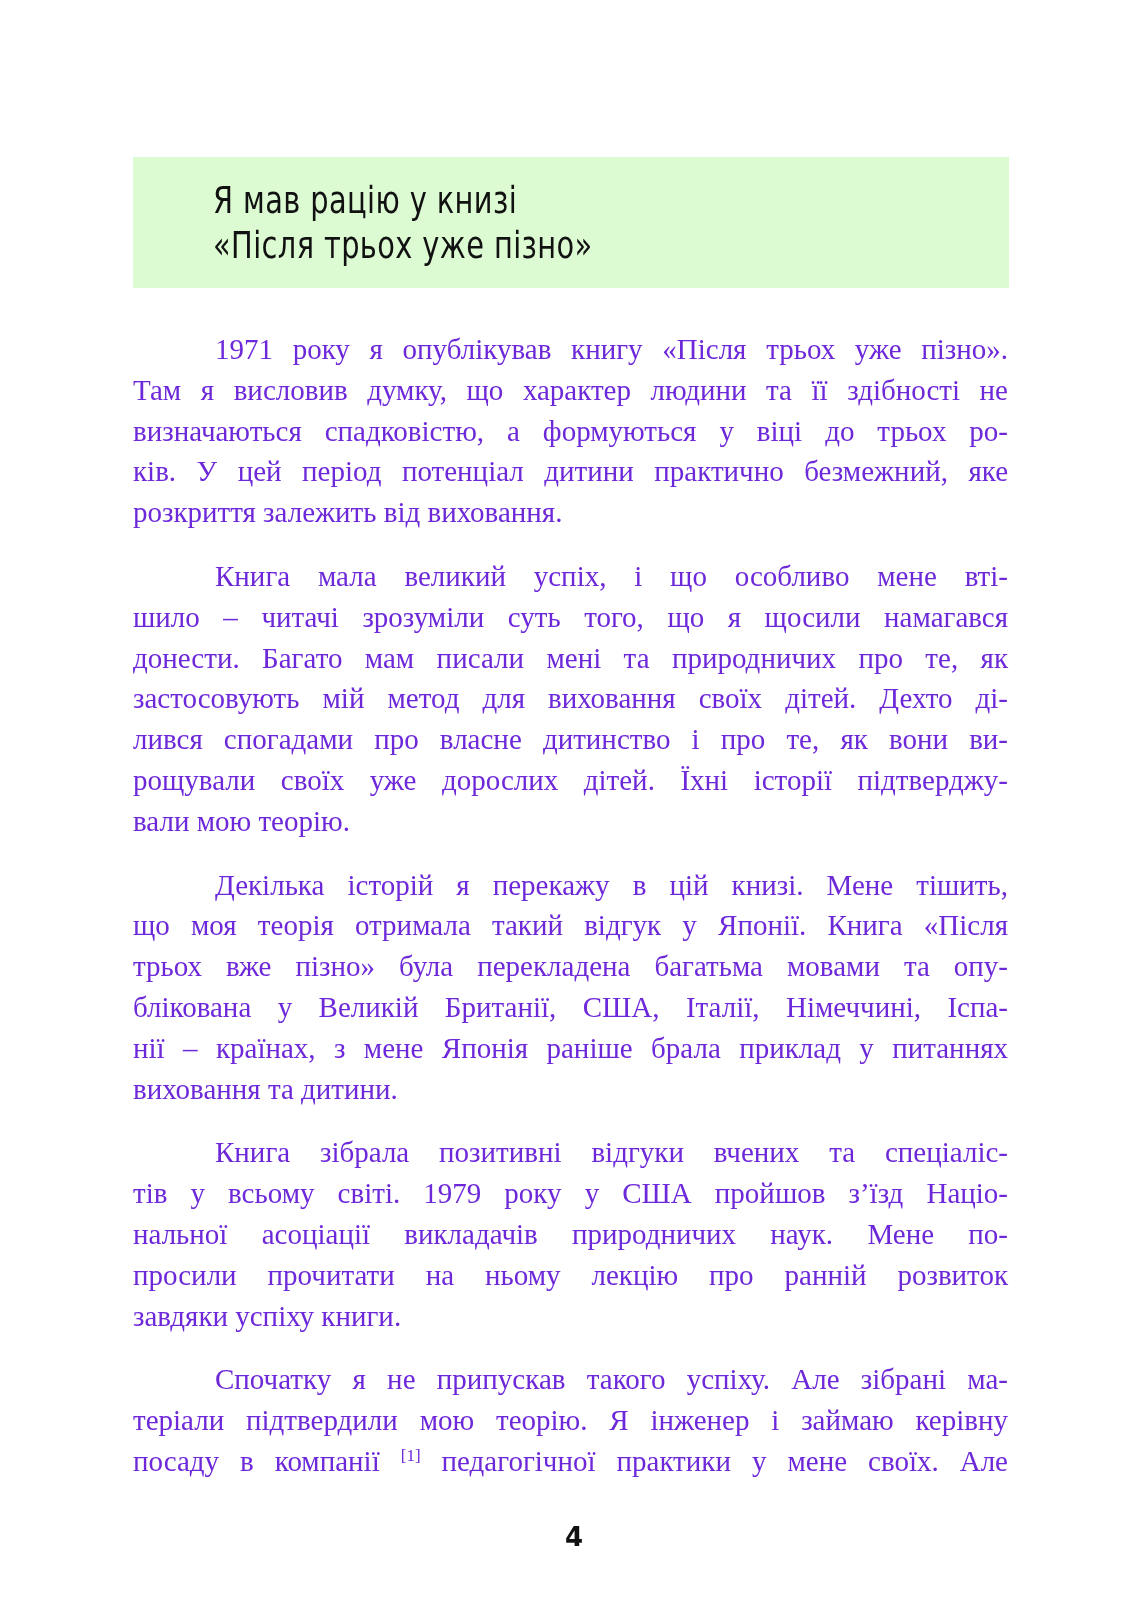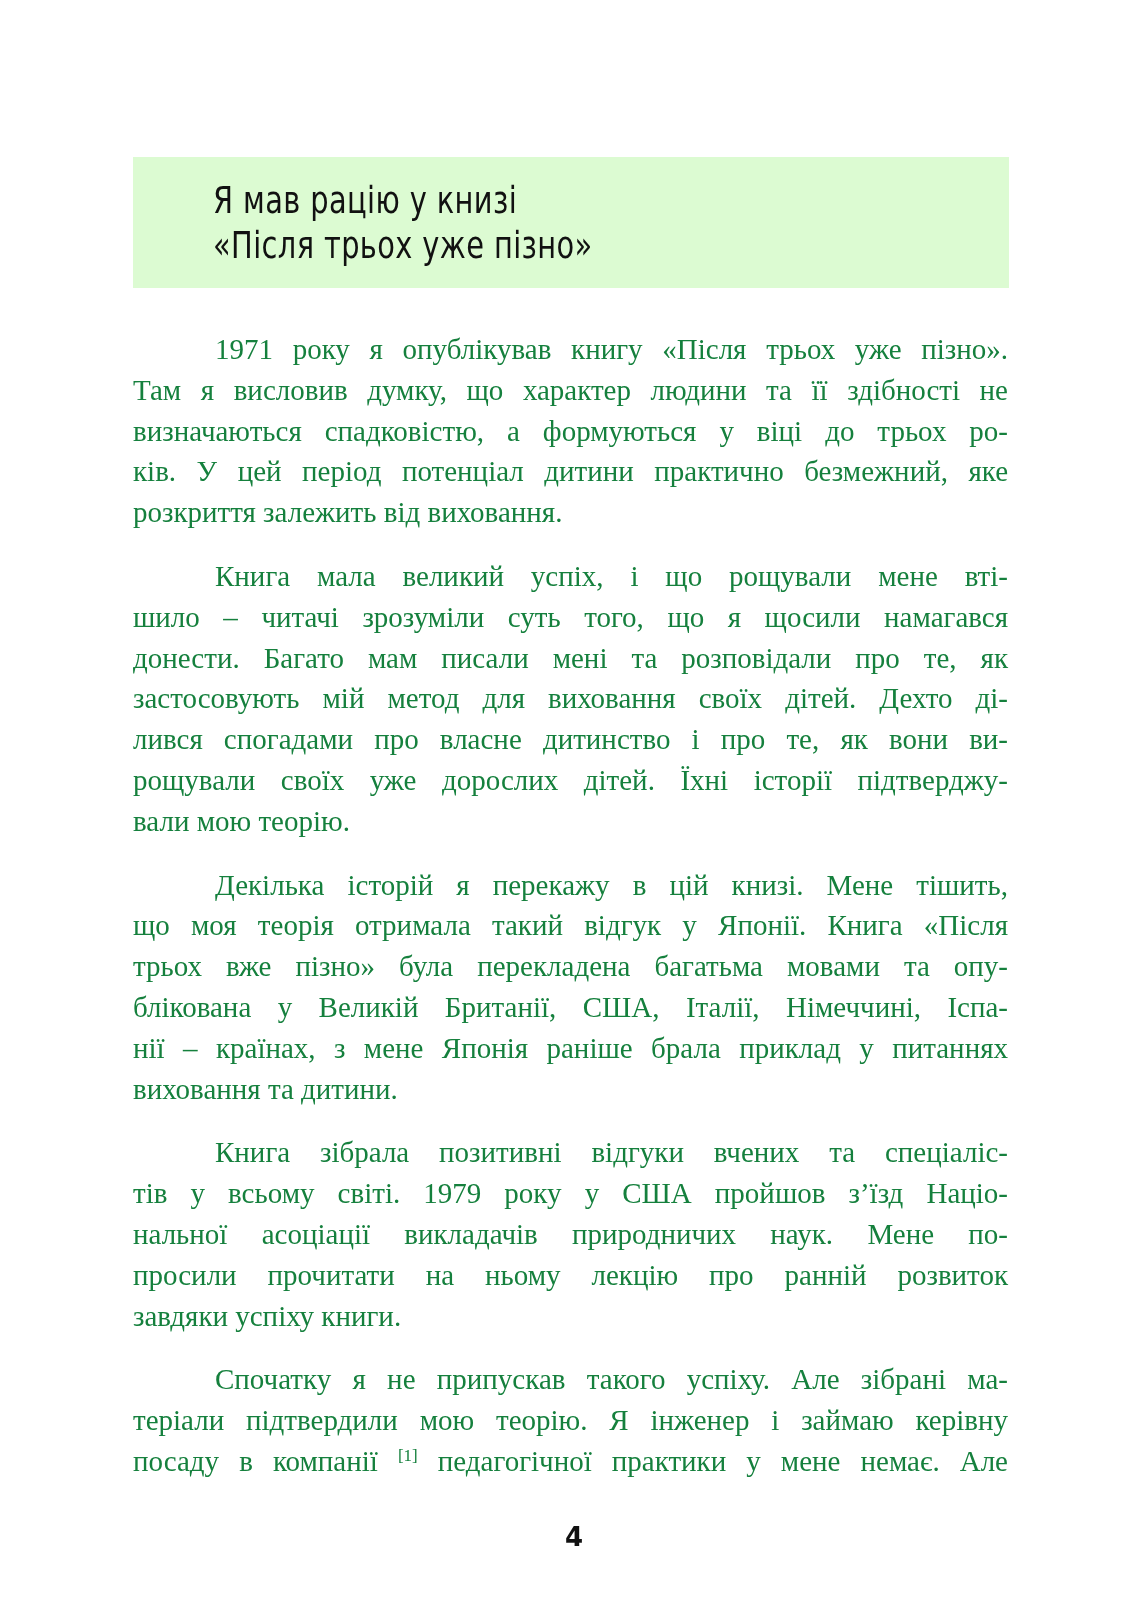--- a/index.html
+++ b/index.html
@@ -12,21 +12,21 @@
   .title-line {
     position: absolute; left: 80px;
     font-family: "DejaVu Sans", sans-serif; font-size: 37px; color: #111;
     transform: scaleX(0.78); transform-origin: left center; white-space: nowrap;
     letter-spacing: 0.5px;
   }
   .title-line.l1 { top: 22px; }
   .title-line.l2 { top: 67px; }
   .body-text {
     position: absolute; left: 133px; width: 875px; top: 329px;
-    font-family: "Liberation Serif", serif; font-size: 29px; color: #15803d;
+    font-family: "Liberation Serif", serif; font-size: 29px; color: #6d28d9;
   }
   .para { margin: 0 0 23px 0; }
   .line {
     display: block; height: 40.8px; line-height: 40.8px; white-space: nowrap;
     text-align: justify; text-align-last: justify; overflow: visible;
   }
   .line .inner {
     display: inline-block; width: 875px; transform-origin: left center;
     text-align: justify; text-align-last: justify;
   }
@@ -52,23 +52,23 @@
 
     <div class="para">
       <span class="line indent"><span class="inner">1971 року я опублікував книгу «Після трьох уже пізно».</span></span>
       <span class="line"><span class="inner">Там я висловив думку, що характер людини та її здібності не</span></span>
       <span class="line"><span class="inner">визначаються спадковістю, а формуються у віці до трьох ро-</span></span>
       <span class="line"><span class="inner">ків. У цей період потенціал дитини практично безмежний, яке</span></span>
       <span class="line last"><span class="inner">розкриття залежить від виховання.</span></span>
     </div>
 
     <div class="para">
-      <span class="line indent"><span class="inner">Книга мала великий успіх, і що рощували мене вті-</span></span>
+      <span class="line indent"><span class="inner">Книга мала великий успіх, і що особливо мене вті-</span></span>
       <span class="line"><span class="inner">шило – читачі зрозуміли суть того, що я щосили намагався</span></span>
-      <span class="line"><span class="inner">донести. Багато мам писали мені та розповідали про те, як</span></span>
+      <span class="line"><span class="inner">донести. Багато мам писали мені та природничих про те, як</span></span>
       <span class="line"><span class="inner">застосовують мій метод для виховання своїх дітей. Дехто ді-</span></span>
       <span class="line"><span class="inner">лився спогадами про власне дитинство і про те, як вони ви-</span></span>
       <span class="line"><span class="inner">рощували своїх уже дорослих дітей. Їхні історії підтверджу-</span></span>
       <span class="line last"><span class="inner">вали мою теорію.</span></span>
     </div>
 
     <div class="para">
       <span class="line indent"><span class="inner">Декілька історій я перекажу в цій книзі. Мене тішить,</span></span>
       <span class="line"><span class="inner">що моя теорія отримала такий відгук у Японії. Книга «Після</span></span>
       <span class="line"><span class="inner">трьох вже пізно» була перекладена багатьма мовами та опу-</span></span>
@@ -81,19 +81,19 @@
       <span class="line indent"><span class="inner">Книга зібрала позитивні відгуки вчених та спеціаліс-</span></span>
       <span class="line"><span class="inner">тів у всьому світі. 1979 року у США пройшов з’їзд Націо-</span></span>
       <span class="line"><span class="inner">нальної асоціації викладачів природничих наук. Мене по-</span></span>
       <span class="line"><span class="inner">просили прочитати на ньому лекцію про ранній розвиток</span></span>
       <span class="line last"><span class="inner">завдяки успіху книги.</span></span>
     </div>
 
     <div class="para">
       <span class="line indent"><span class="inner">Спочатку я не припускав такого успіху. Але зібрані ма-</span></span>
       <span class="line"><span class="inner">теріали підтвердили мою теорію. Я інженер і займаю керівну</span></span>
-      <span class="line"><span class="inner"><span>посаду в компанії </span><sup>[1]</sup><span> педагогічної практики у мене немає. Але</span></span></span>
+      <span class="line"><span class="inner"><span>посаду в компанії </span><sup>[1]</sup><span> педагогічної практики у мене своїх. Але</span></span></span>
     </div>
 
   </div>
 
   <div class="page-number">4</div>
 </div>
 
 </body></html>

